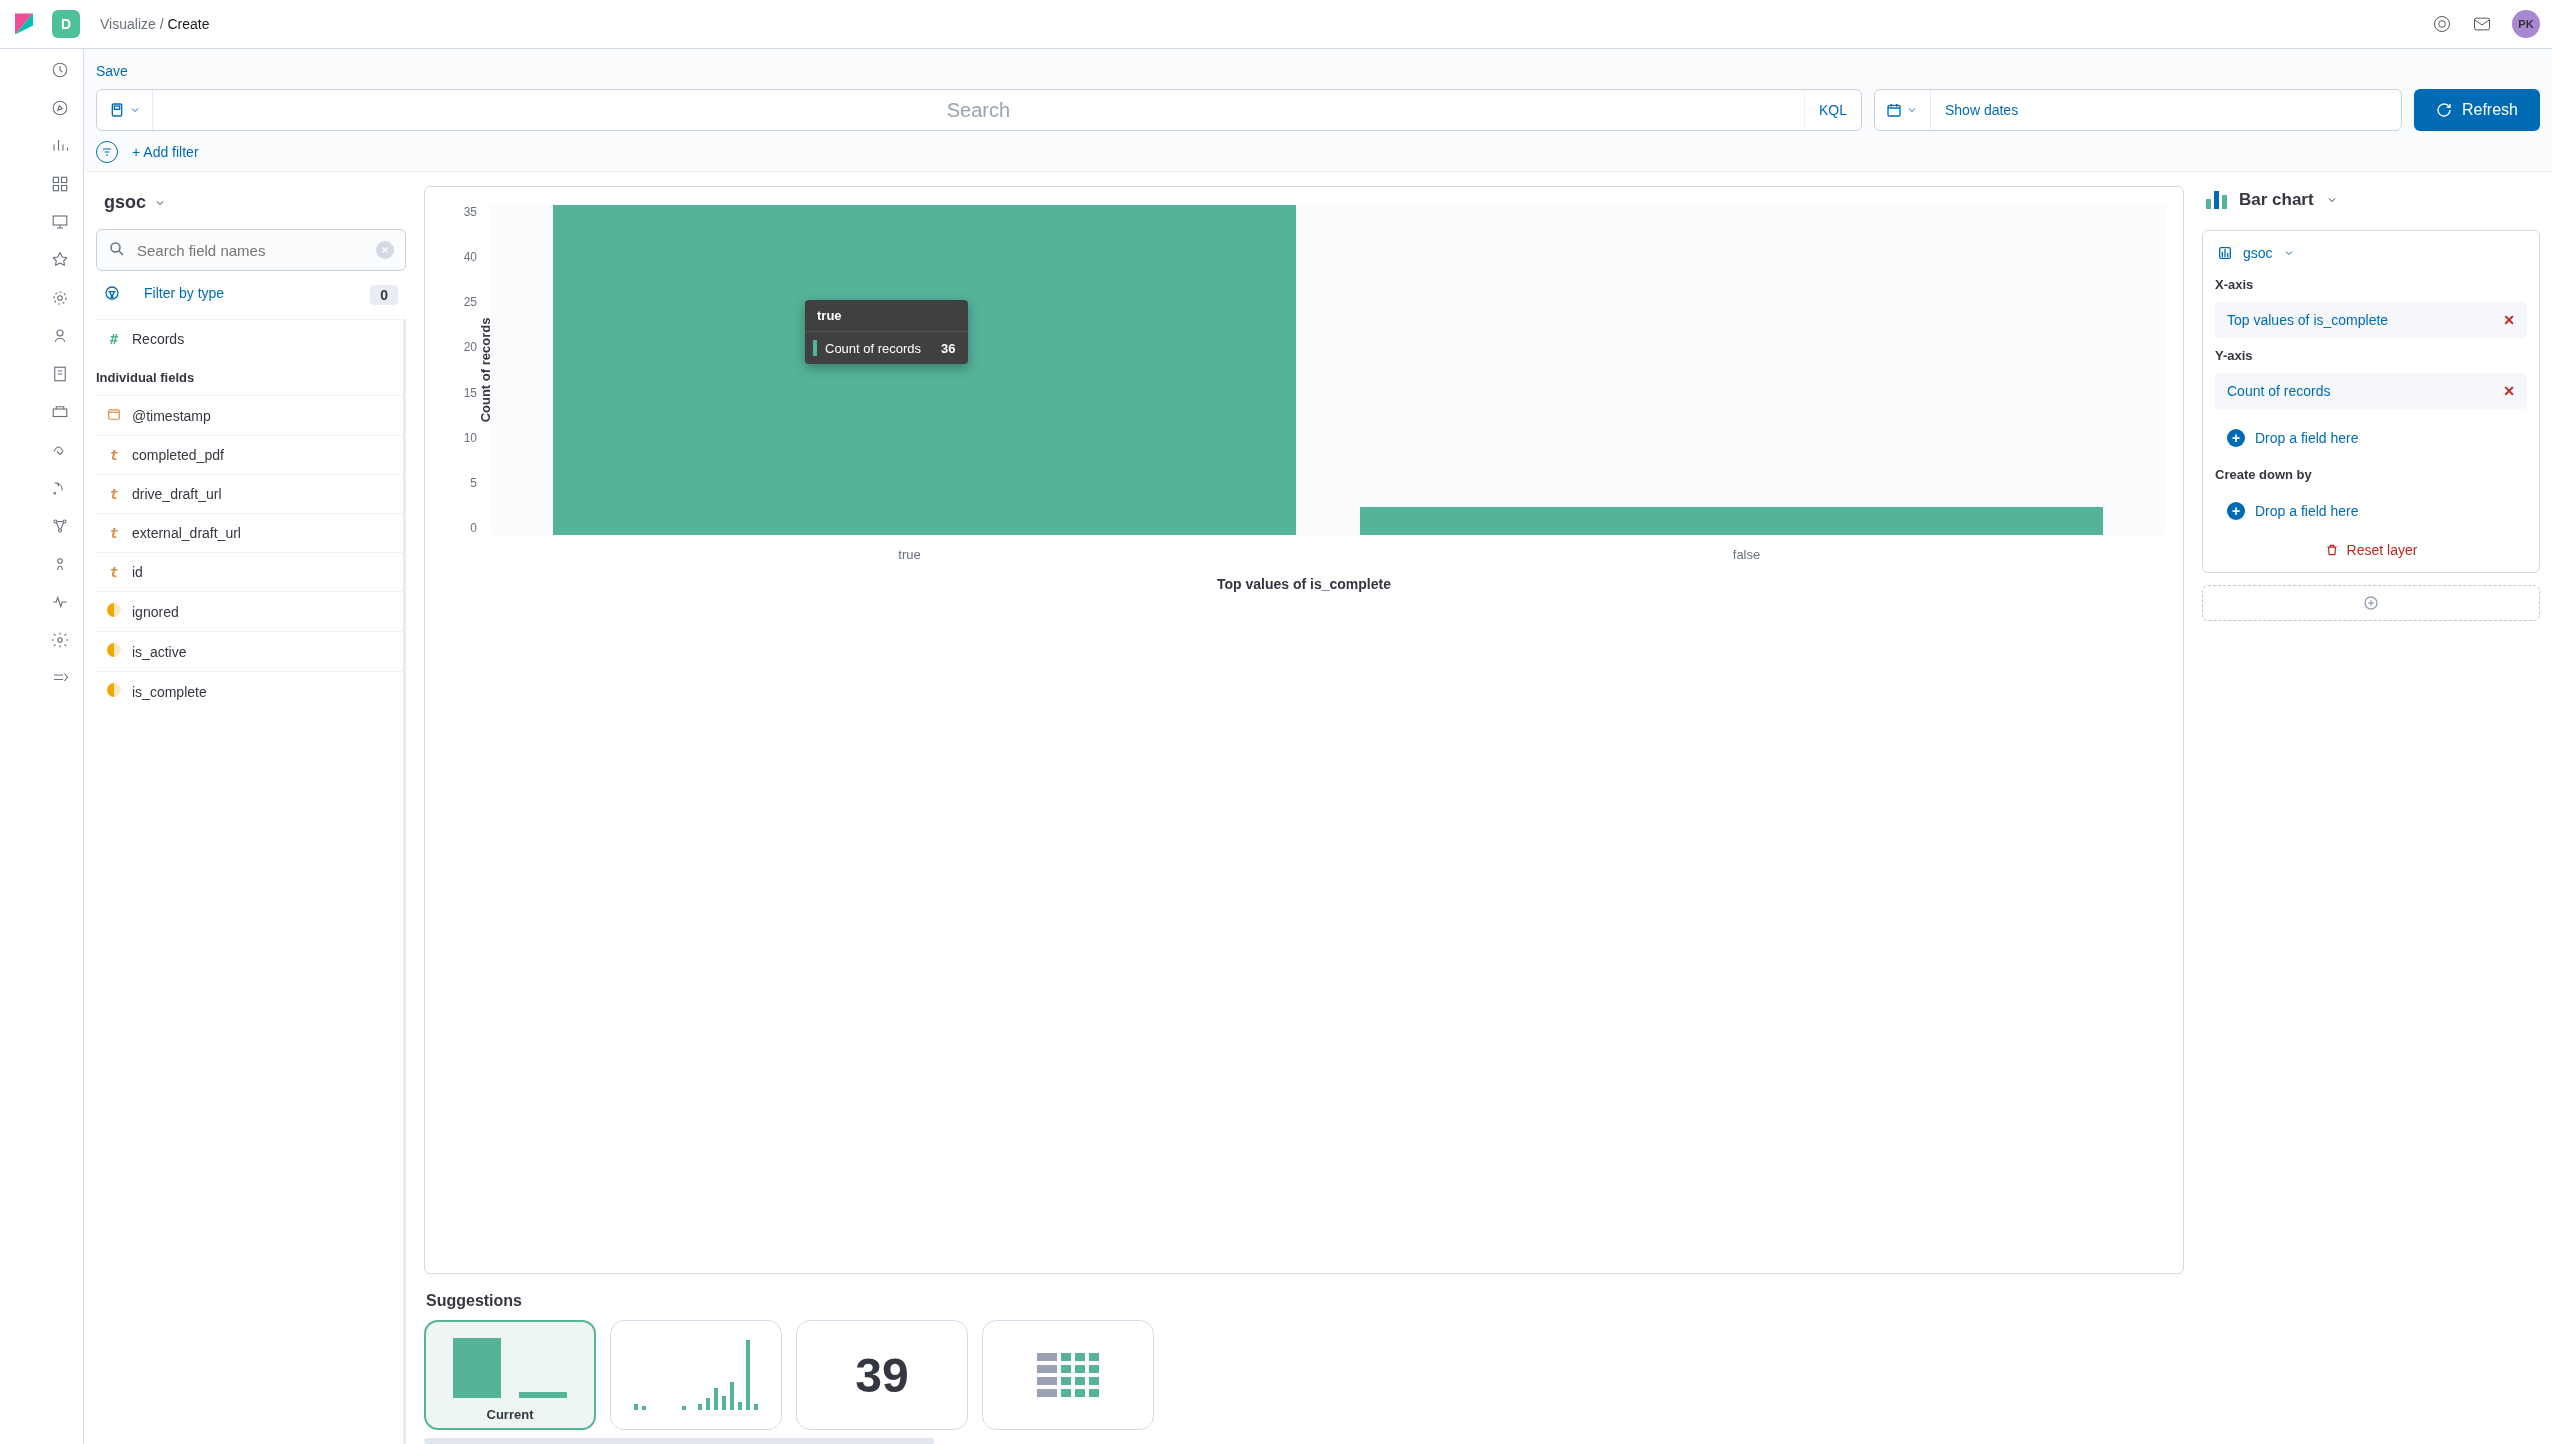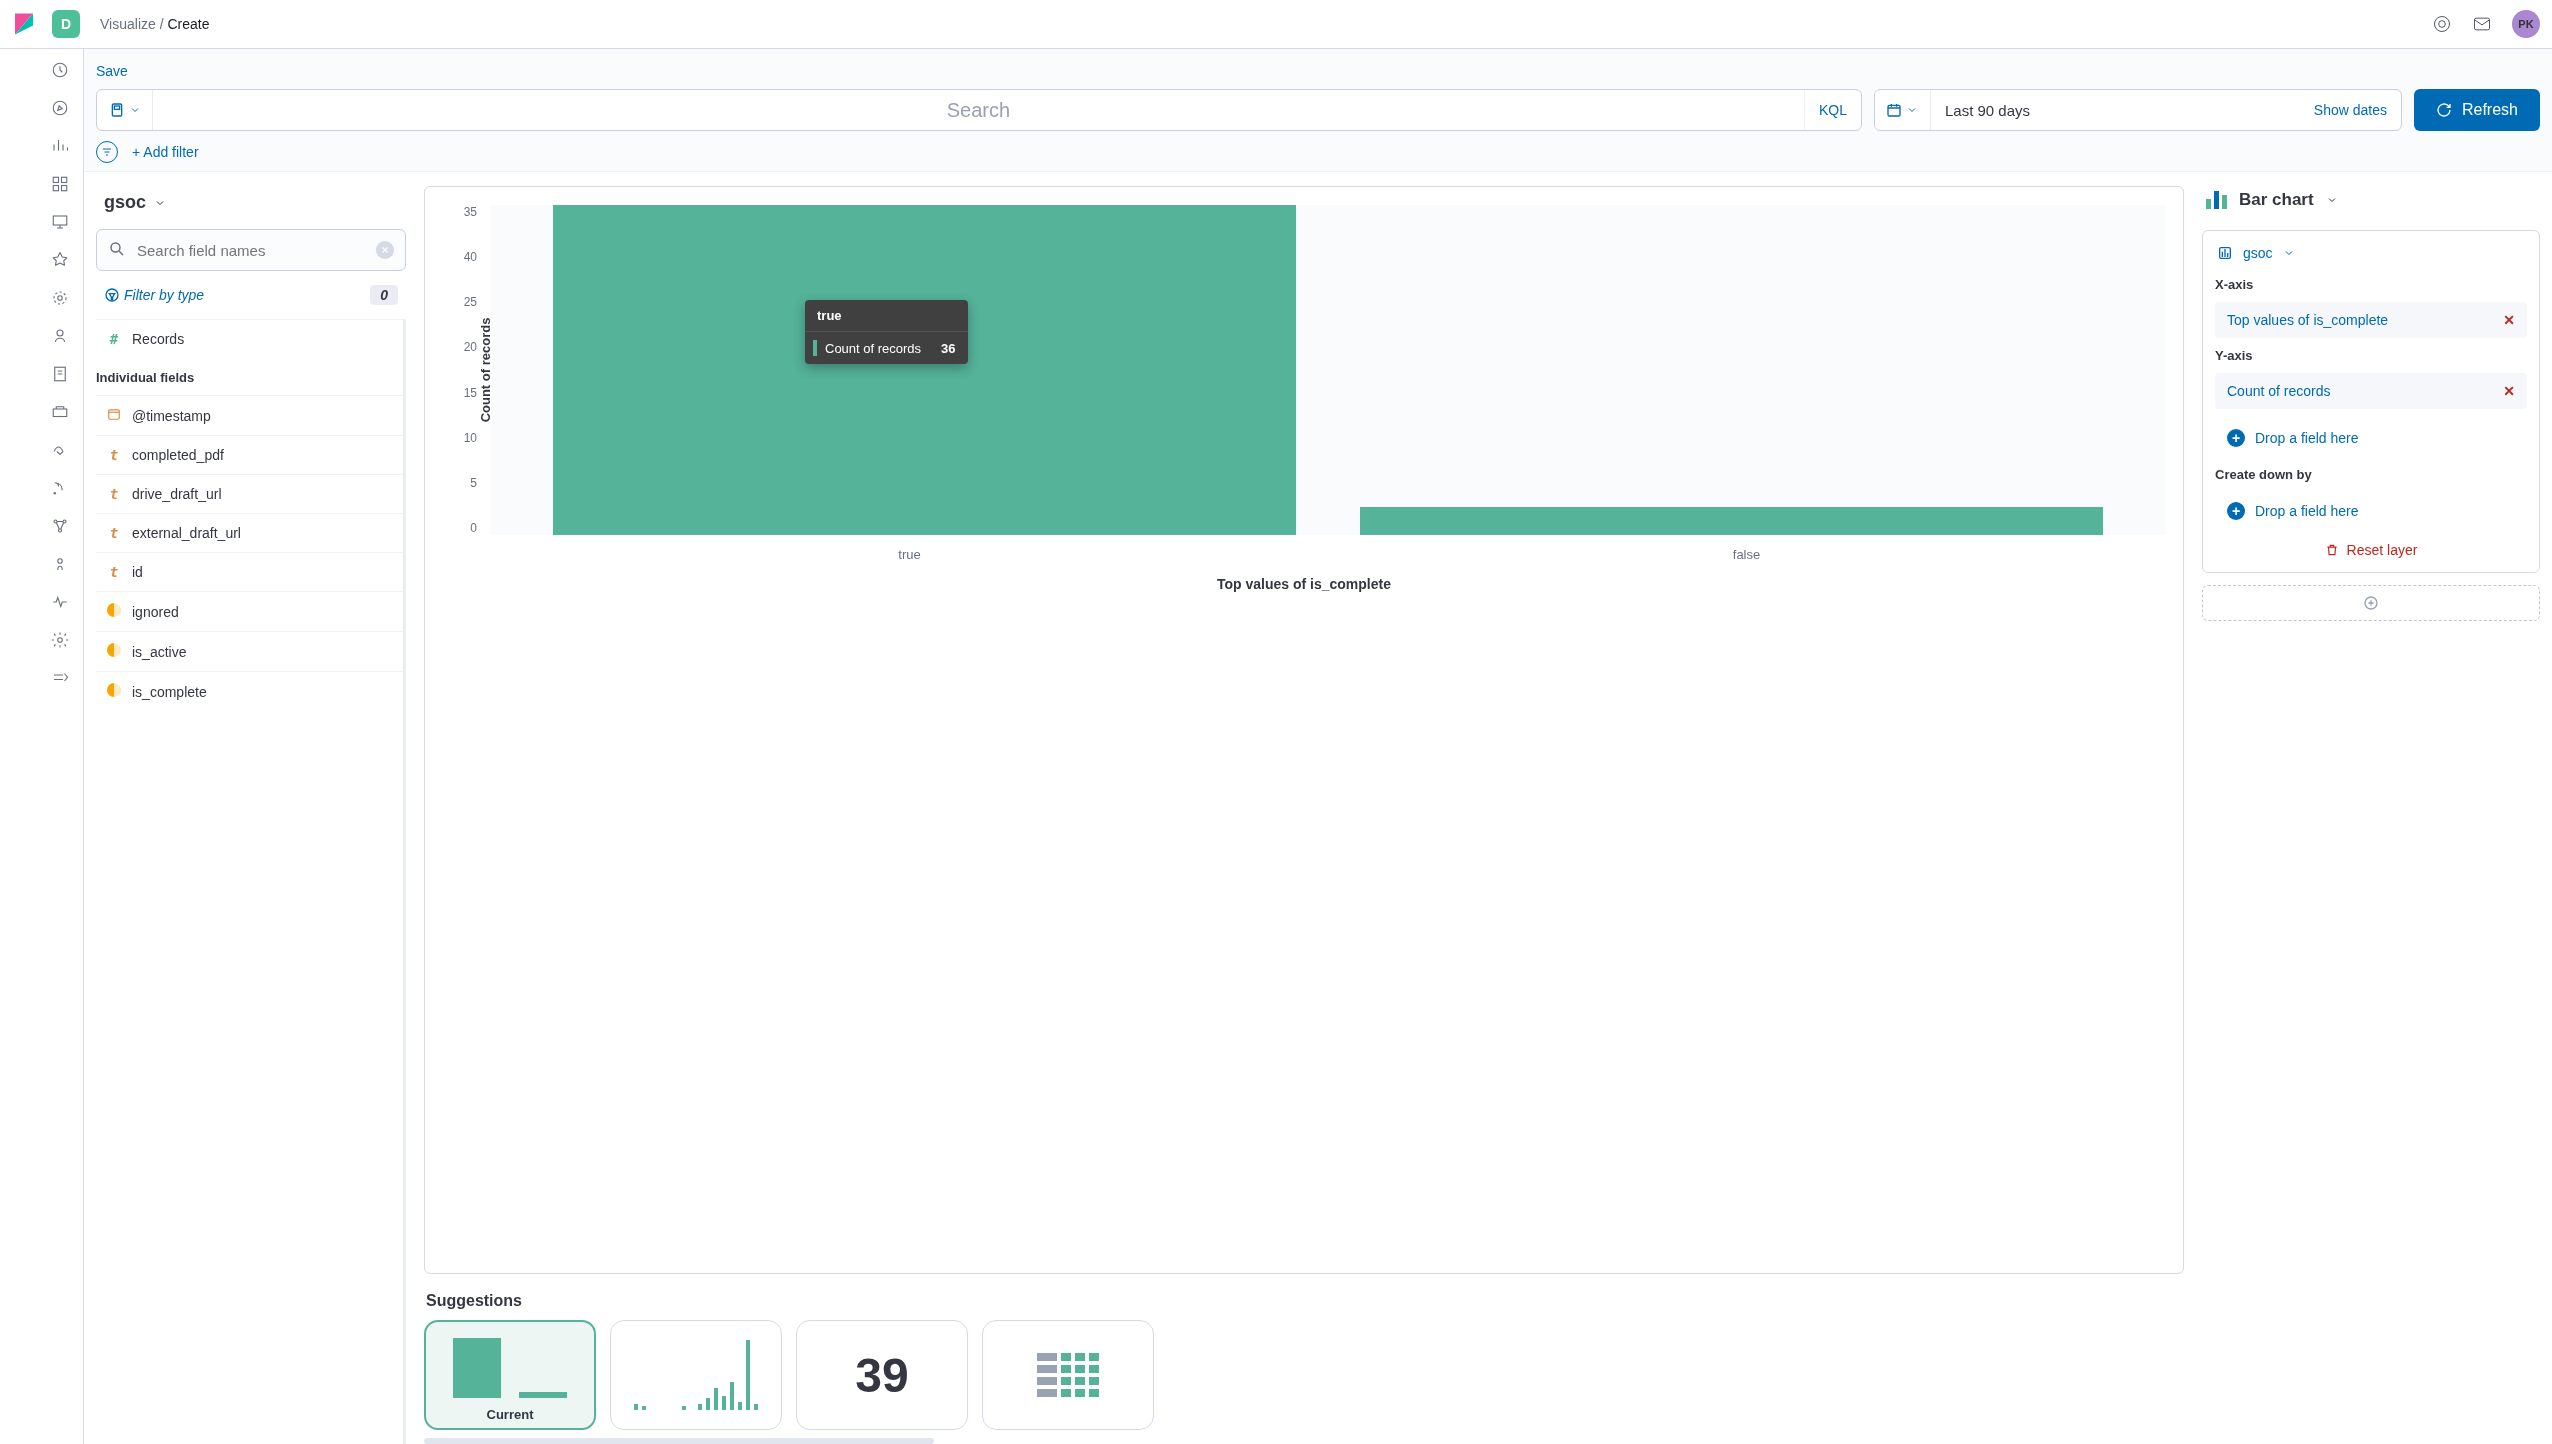--- a/index.html
+++ b/index.html
@@ -48,21 +48,21 @@
 
 .work { flex:1; display:flex; gap:18px; padding:14px 12px 0 12px; min-height:0; }
 
 
 .fields { width:310px; flex-shrink:0; display:flex; flex-direction:column; }
 .index-sel { font-size:18px; font-weight:700; padding:6px 8px 16px 8px; display:flex; align-items:center; gap:8px; cursor:pointer; }
 .search-fields { position:relative; }
 .search-fields input { width:100%; height:42px; border:1px solid #c9d0db; border-radius:6px; padding:0 40px 0 40px; font-size:15px; background:#fbfcfd; }
 .search-fields .sico { position:absolute; left:12px; top:11px; color:#69707d; }
 .search-fields .xico { position:absolute; right:12px; top:12px; color:#c0c6d0; cursor:pointer; width:18px; height:18px; border-radius:50%; background:#d3dae6; display:flex; align-items:center; justify-content:center; }
-.filter-type { display:flex; align-items:center; gap:4px; padding:14px 8px; color:#006bb4; cursor:pointer;font-style:italic; }
+.filter-type { display:flex; gap:24px; padding:14px 8px; color:#006bb4; cursor:pointer; }
 .filter-type .count { margin-left:auto; background:#e9edf3; color:#343741; border-radius:4px; padding:2px 10px; font-weight:600; }
 .field-list { flex:1; overflow-y:auto; border-right:3px solid #e9edf3; }
 .field-row { display:flex; align-items:center; gap:10px; padding:11px 10px; border-top:1px solid #eef2f7; cursor:pointer; }
 .section-hdr { font-weight:700; font-size:13px; padding:12px 0 10px 0; color:#343741; }
 .ftype { width:16px; text-align:center; font-family:monospace; font-weight:600; }
 .t-num { color:#54b399; }
 .t-str { color:#da8b45; font-style:italic; }
 .t-date { color:#da8b45; }
 .t-bool-ico{width:14px;height:14px;border-radius:50%;background:linear-gradient(90deg,#f5a700 50%,#fde9c4 50%);display:inline-block;}
 
@@ -263,21 +263,20 @@
         <div class="datebox">
           <div class="date-left">
             <svg width="16" height="16" viewBox="0 0 24 24" fill="none" stroke="#006bb4" stroke-width="2">
                 <rect x="3" y="5" width="18" height="16" rx="2"></rect>
                 <path d="M3 9h18M8 3v4M16 3v4"></path>
               </svg>
             <svg class="chev" viewBox="0 0 24 24" fill="none" stroke="#006bb4" stroke-width="2">
                 <path d="M6 9l6 6 6-6"></path>
               </svg>
           </div>
-          <div class="date-txt">Last 90 days</div>
           <div class="showdates">Show dates</div>
         </div>
         <button class="refresh">
           <svg width="16" height="16" viewBox="0 0 24 24" fill="none" stroke-width="2">
               <path d="M21 12a9 9 0 11-3-6.7L21 8M21 3v5h-5"></path>
             </svg>
           <span>Refresh</span>
         </button>
       </div>
       <div class="filter-row">

